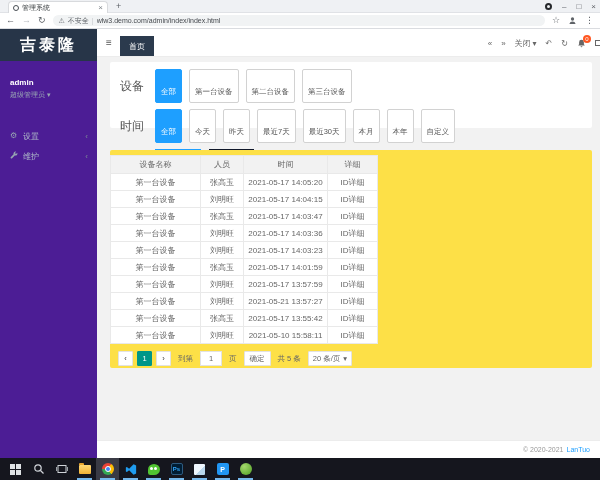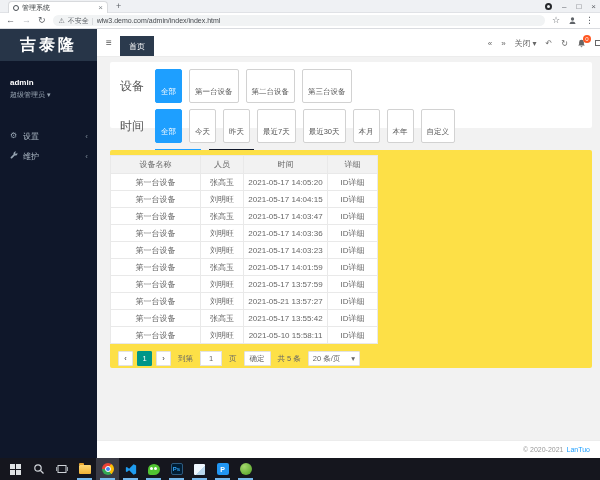--- a/index.html
+++ b/index.html
@@ -22,21 +22,21 @@
   .nav-glyph.dim { color:#b6babf; }
   .urlbox { flex:1; height:11px; background:#f1f3f4; border-radius:6px; display:flex; align-items:center; padding:0 6px; gap:3px; font-size:7px; color:#5f6368; }
   .urlbox .sep { color:#c6c9cc; }
   .url-text { color:#45494e; white-space:nowrap; overflow:hidden; }
   .abar-right { display:flex; align-items:center; gap:8px; }
   .avatar-svg { width:9px; height:9px; fill:#5f6368; }
 
   
   .page { position:absolute; top:29px; left:0; width:600px; height:429px; background:#f2f2f2; }
 
-  .sidebar { position:absolute; left:0; top:0; width:97px; height:429px; background:#0f172a; }
+  .sidebar { position:absolute; left:0; top:0; width:97px; height:429px; background:#4c1d95; }
   .logo { height:32px; background:#273548; color:#fff; display:flex; align-items:center; justify-content:center; font-family:"DejaVu Serif","Liberation Serif",serif; font-size:16px; font-weight:bold; letter-spacing:3px; }
   .user-block { padding:17px 10px 0 10px; }
   .user-name { font-size:8px; font-weight:bold; color:#fff; }
   .user-role { margin-top:3px; font-size:7px; color:#9aa7b4; }
   .side-menu { margin-top:26px; }
   .menu-item { height:20px; display:flex; align-items:center; padding:0 9px; gap:5px; font-size:8px; color:#b2bfca; }
   .menu-icon { font-size:8px; line-height:1; width:9px; text-align:center; color:#96a4b1; }
   .menu-icon svg { width:8px; height:8px; fill:#96a4b1; }
   .menu-arrow { margin-left:auto; font-size:8px; color:#7d8a97; }
 
@@ -69,21 +69,21 @@
   table.data th, table.data td { border:1px solid #e9e9e9; text-align:center; font-weight:normal; }
   table.data th { background:#f2f2f2; height:18px; color:#666; }
   table.data td { height:17px; background:#fff; }
   .col-device { width:90px; } .col-person { width:43px; } .col-time { width:84px; } .col-detail { width:50px; }
 
   .pagination { display:flex; align-items:center; margin:7px 0 0 8px; font-size:7.5px; color:#666; gap:4px; }
   .pg-box { min-width:15px; height:15px; line-height:13px; text-align:center; border:1px solid #e2e2e2; background:#fff; color:#333; padding:0 2px; border-radius:1px; }
   .pg-box.cur { background:#009688; border-color:#009688; color:#fff; }
   .pg-input { width:22px; height:15px; border:1px solid #e2e2e2; text-align:center; line-height:13px; background:#fff; }
   .pg-btn { height:15px; line-height:13px; padding:0 5px; border:1px solid #e2e2e2; background:#fff; border-radius:1px; }
-  .pg-select { height:15px; line-height:13px; padding:0 4px; border:1px solid #e2e2e2; background:#fff; display:inline-flex; align-items:center; gap:11px; border-radius:1px; }
+  .pg-select { height:15px; line-height:13px; padding:0 4px; border:1px solid #e2e2e2; background:#fff; display:inline-flex; align-items:center; gap:3px; border-radius:1px; }
   .pg-text { margin:0 3px; }
 
   .footer { position:absolute; left:0; right:0; bottom:0; height:18px; background:#fff; border-top:1px solid #ececec; display:flex; align-items:center; justify-content:flex-end; padding-right:10px; font-size:7px; color:#999; gap:3px; }
   .footer a { color:#1E9FFF; text-decoration:none; }
 
   
   .taskbar { position:absolute; left:0; top:458px; width:600px; height:22px; background:#15161e; display:flex; align-items:stretch; padding-left:4px; }
   .task-tile { width:23px; display:flex; align-items:center; justify-content:center; position:relative; }
   .task-tile.active { background:#3a3b45; }
   .task-tile.open::after { content:""; position:absolute; bottom:0; left:4px; right:4px; height:2px; background:#76b9ed; }

